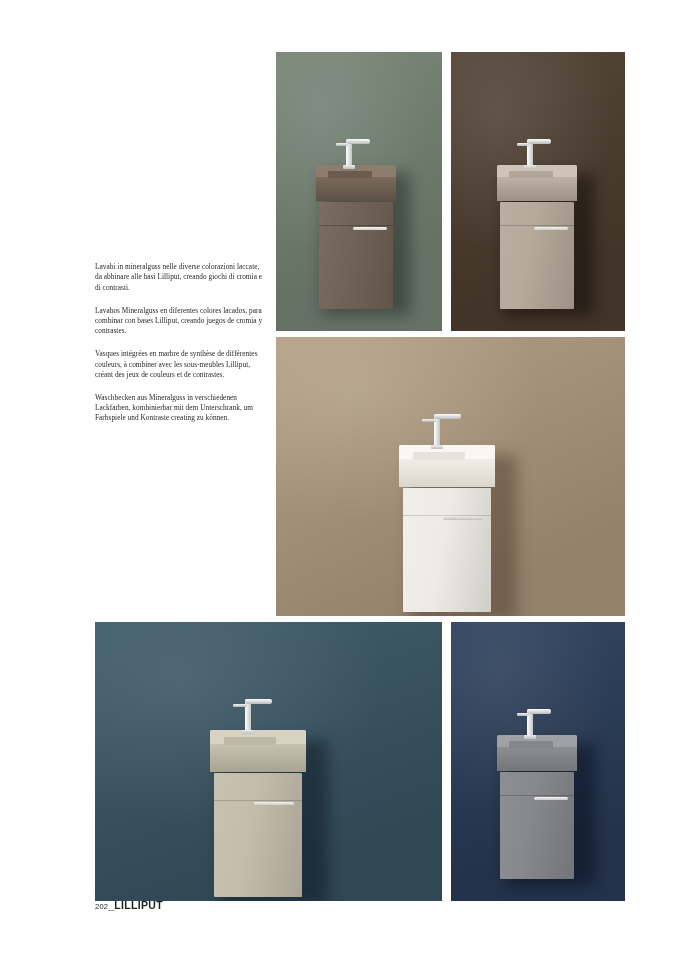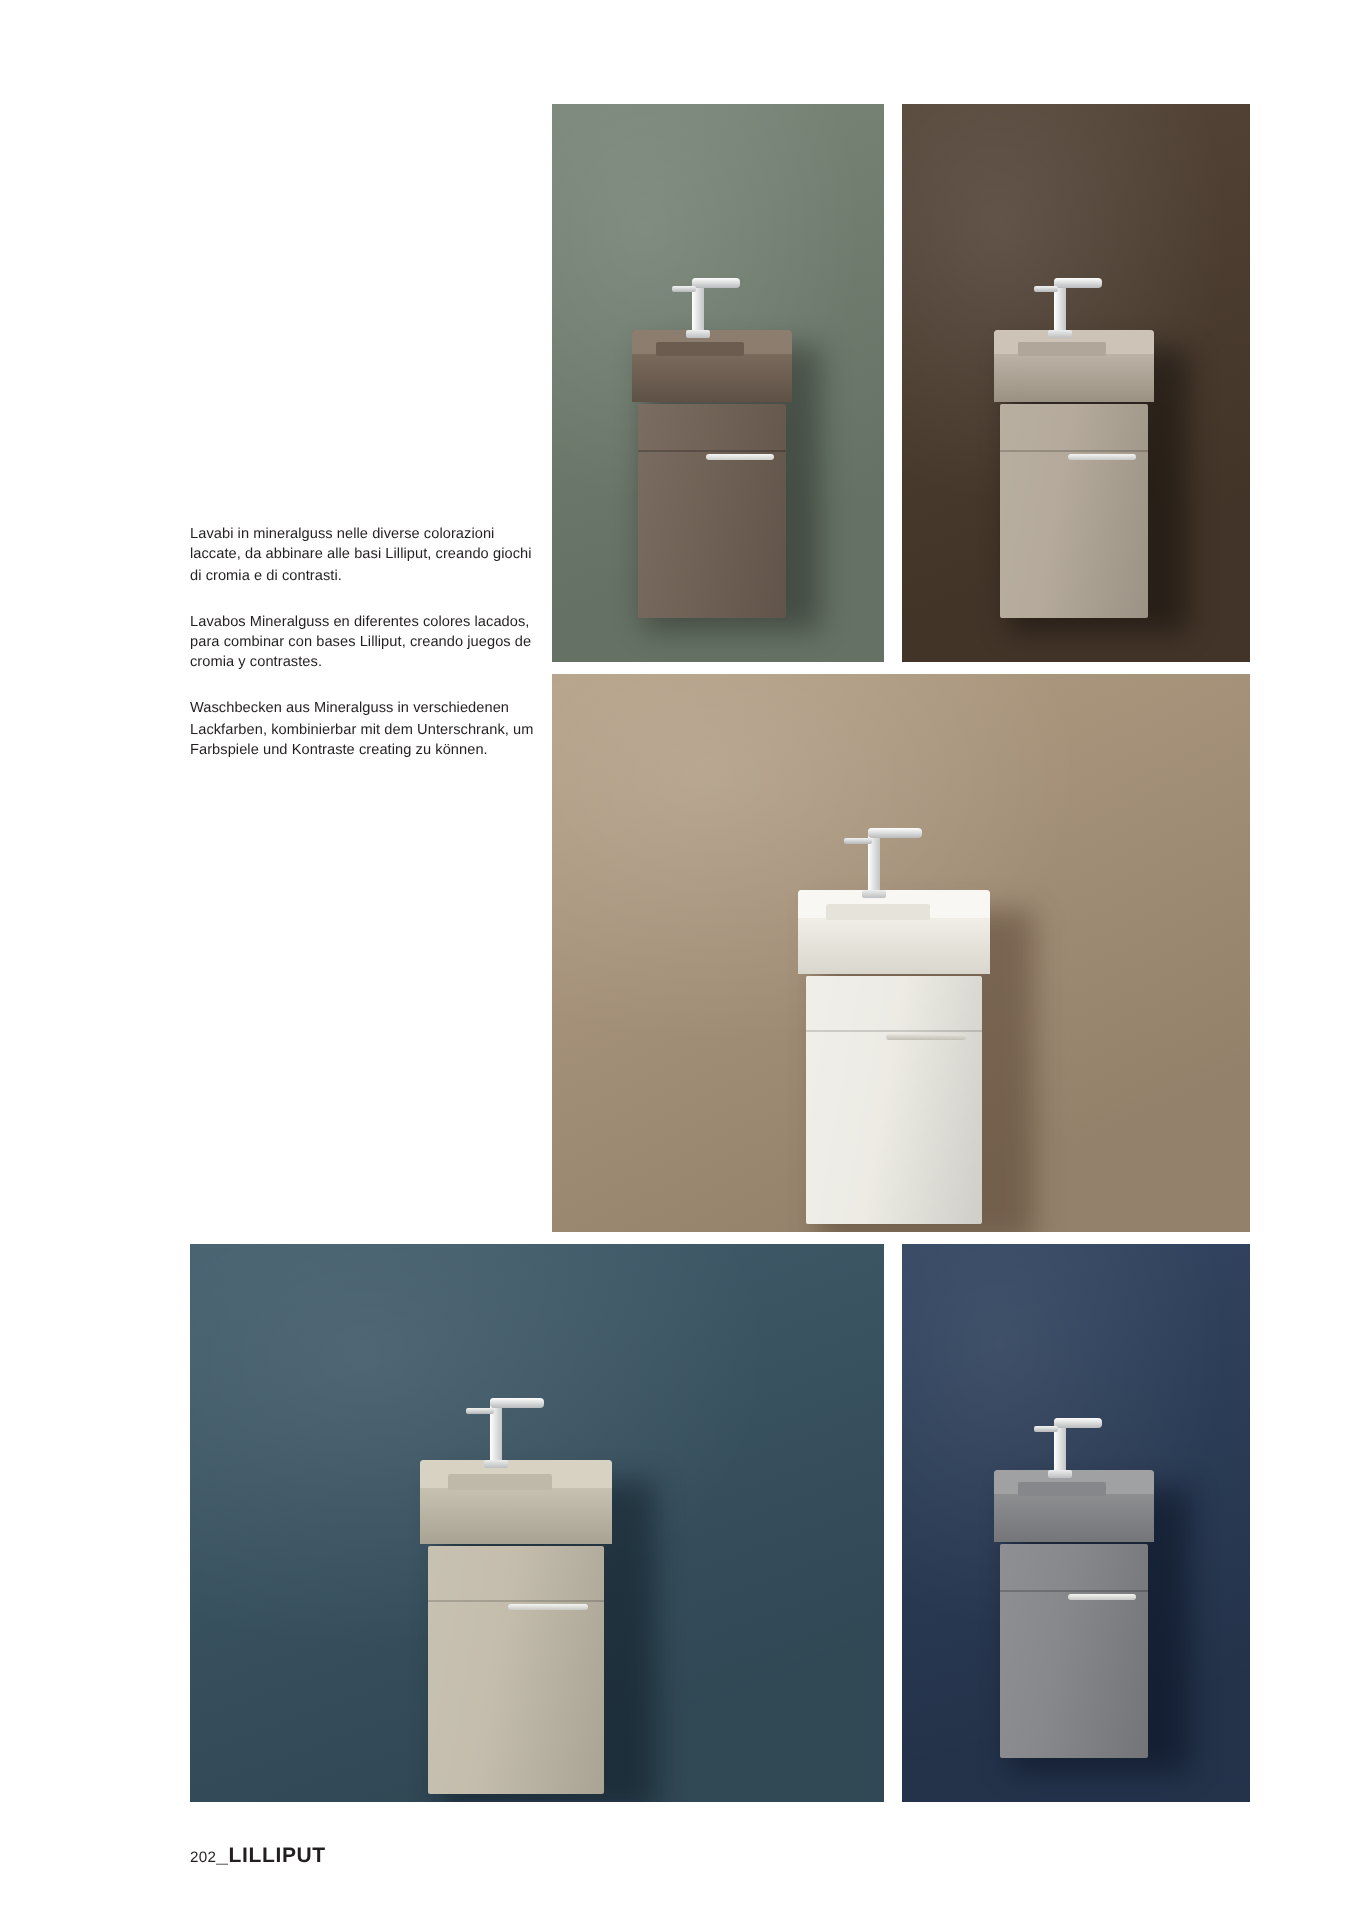--- a/index.html
+++ b/index.html
@@ -24,20 +24,21 @@
     left: 95px;
     top: 262px;
     width: 172px;
   }
   .para {
     font-size: 7.3px;
     line-height: 1.42;
     color: #231f20;
     margin: 0 0 12.5px 0;
     letter-spacing: 0.005em;
+    font-family: Liberation Serif, serif;
   }
   .para:last-child { margin-bottom: 0; }
 
   
   .photo {
     position: absolute;
     overflow: hidden;
   }
   .p-tl { left: 276px; top: 52px;  width: 166px; height: 279px; }
   .p-tr { left: 451px; top: 52px;  width: 174px; height: 279px; }
@@ -127,21 +128,21 @@
     position: absolute;
     height: 2.5px;
     border-radius: 1px;
     background: linear-gradient(180deg,#f2f3f3,#b5b7b8);
   }
 
   
   .footer {
     position: absolute;
     left: 95px;
-    top: 922px;
+    top: 899px;
     display: flex;
     align-items: baseline;
     gap: 0px;
   }
   .folio {
     font-size: 7.6px;
     color: #231f20;
     letter-spacing: 0.02em;
   }
   .collection {
@@ -152,20 +153,21 @@
   }
 </style>
 </head>
 <body>
 
 <div class="page">
 
   <div class="text-col">
     <p class="para">Lavabi in mineralguss nelle diverse colorazioni laccate, da abbinare alle basi Lilliput, creando giochi di cromia e di contrasti.</p>
     <p class="para">Lavabos Mineralguss en diferentes colores lacados, para combinar con bases Lilliput, creando juegos de cromia y contrastes.</p>
+    <p class="para">Vasques intégrées en marbre de synthèse de différentes couleurs, à combiner avec les sous-meubles Lilliput, créant des jeux de couleurs et de contrastes.</p>
     <p class="para">Waschbecken aus Mineralguss in verschiedenen Lackfarben, kombinierbar mit dem Unterschrank, um Farbspiele und Kontraste creating zu können.</p>
   </div>
 
   <div class="photo p-tl">
     <div class="bg" style="background:#707e6f"></div>
     <div class="wall-shade"></div>
 
     <div class="unit" style="left:40px; top:113px; width:80px; height:145px;">
 
       <div class="shadow" style="left:6px; top:8px; width:88px; height:142px;"></div>

